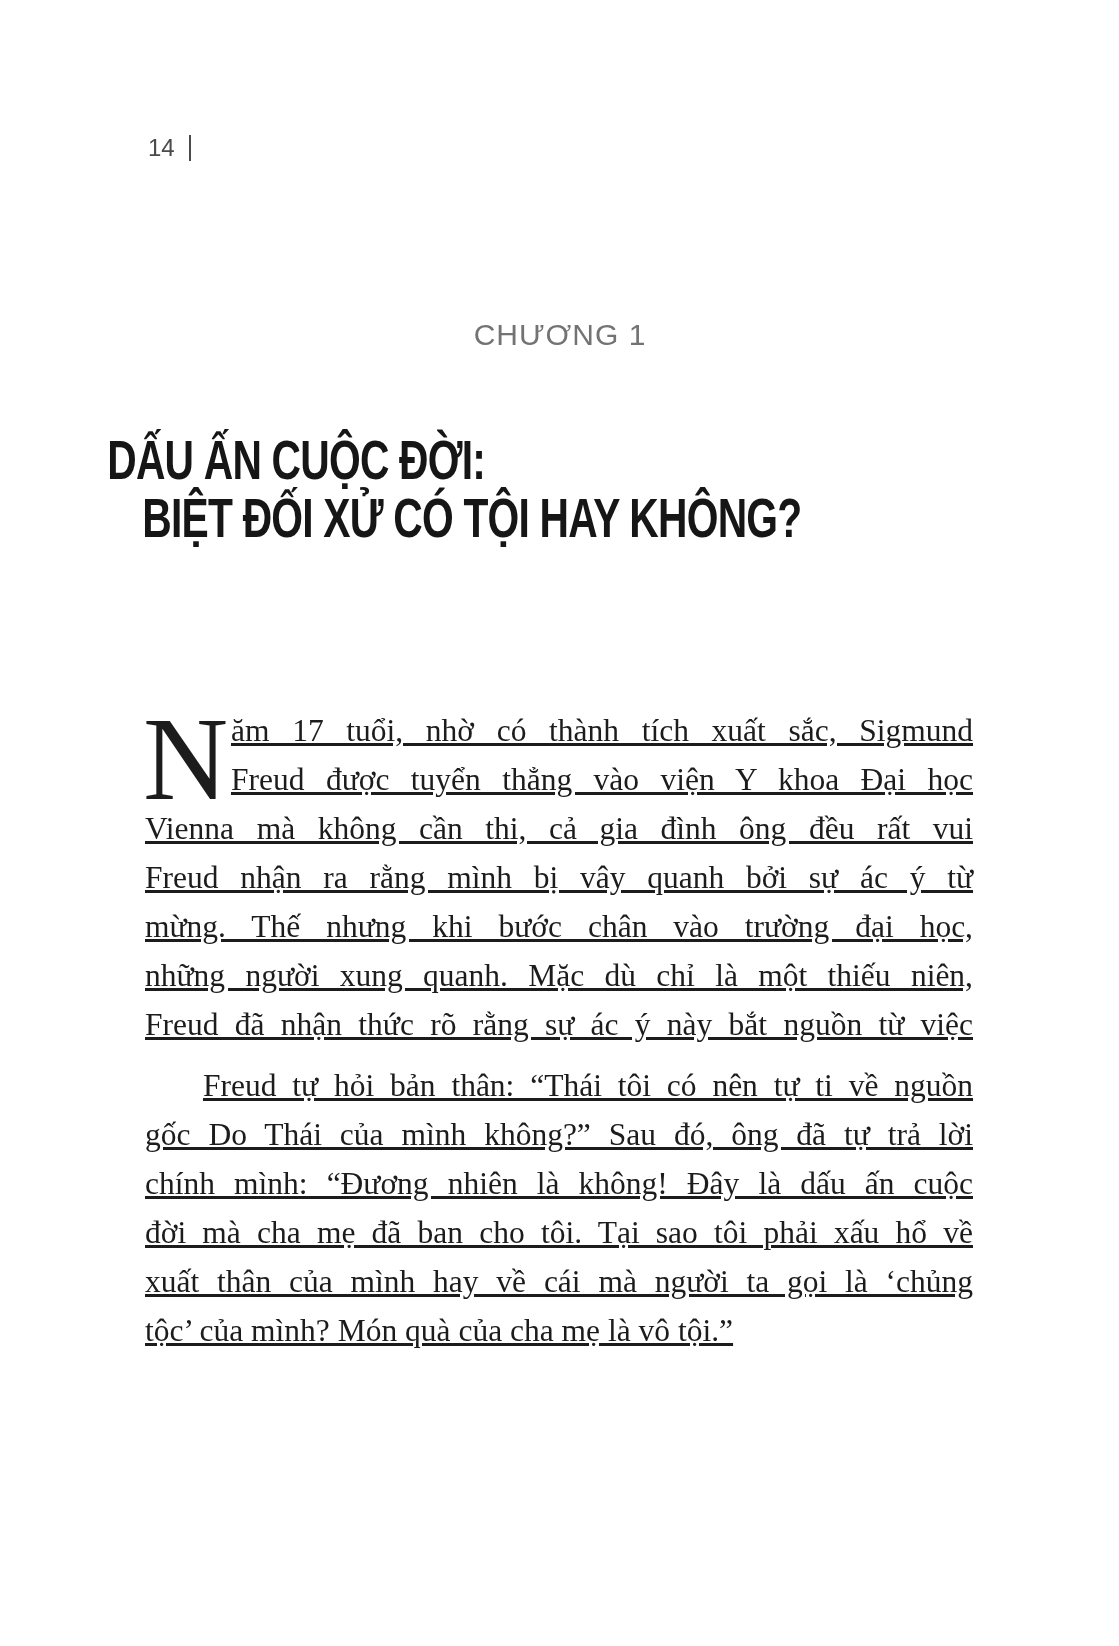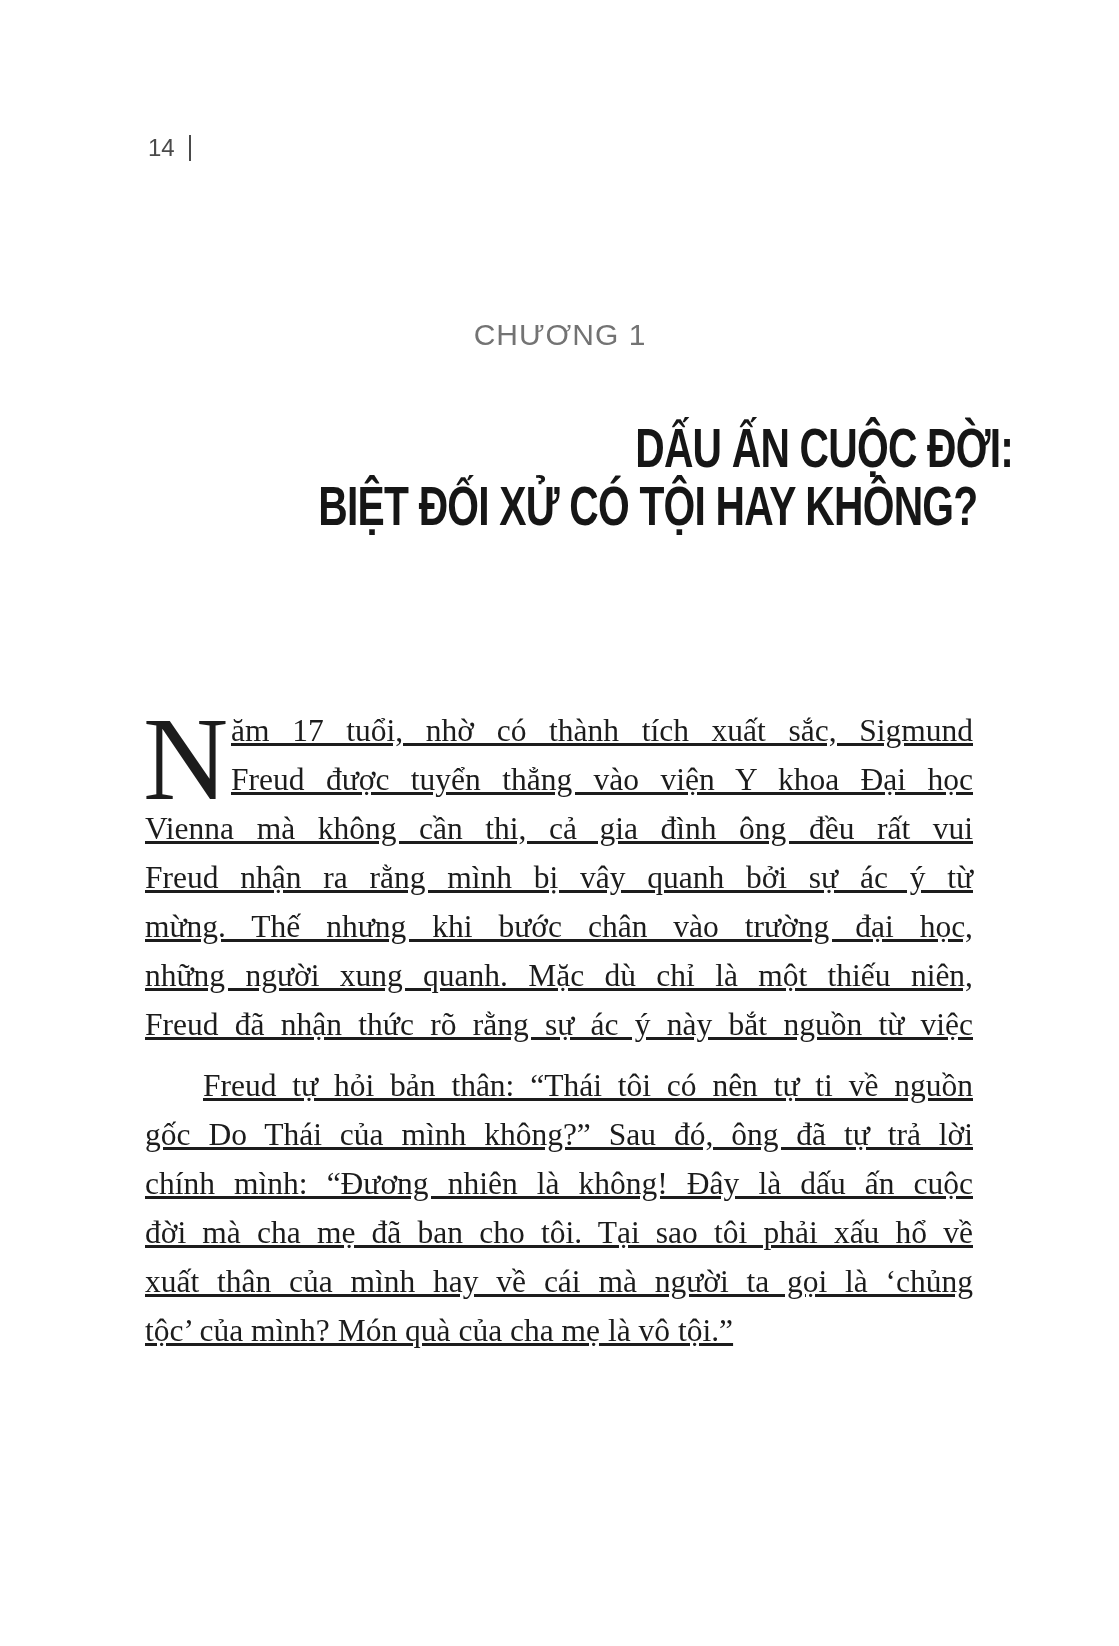--- a/index.html
+++ b/index.html
@@ -47,22 +47,22 @@
     font-size: 30px;
     letter-spacing: 1px;
     color: #737373;
   }
 
   
   .chapter-title {
     position: absolute;
     left: 60px;
     width: 1000px;
-    top: 420px;
-    text-align: right;
+    top: 432px;
+    text-align: left;
     color: #161616;
   }
   .chapter-title .t-line {
     line-height: 58px;
     height: 58px;
   }
   .chapter-title .t-line > span {
     display: inline-block;
     font-family: "Liberation Sans", sans-serif;
     font-weight: 700;

